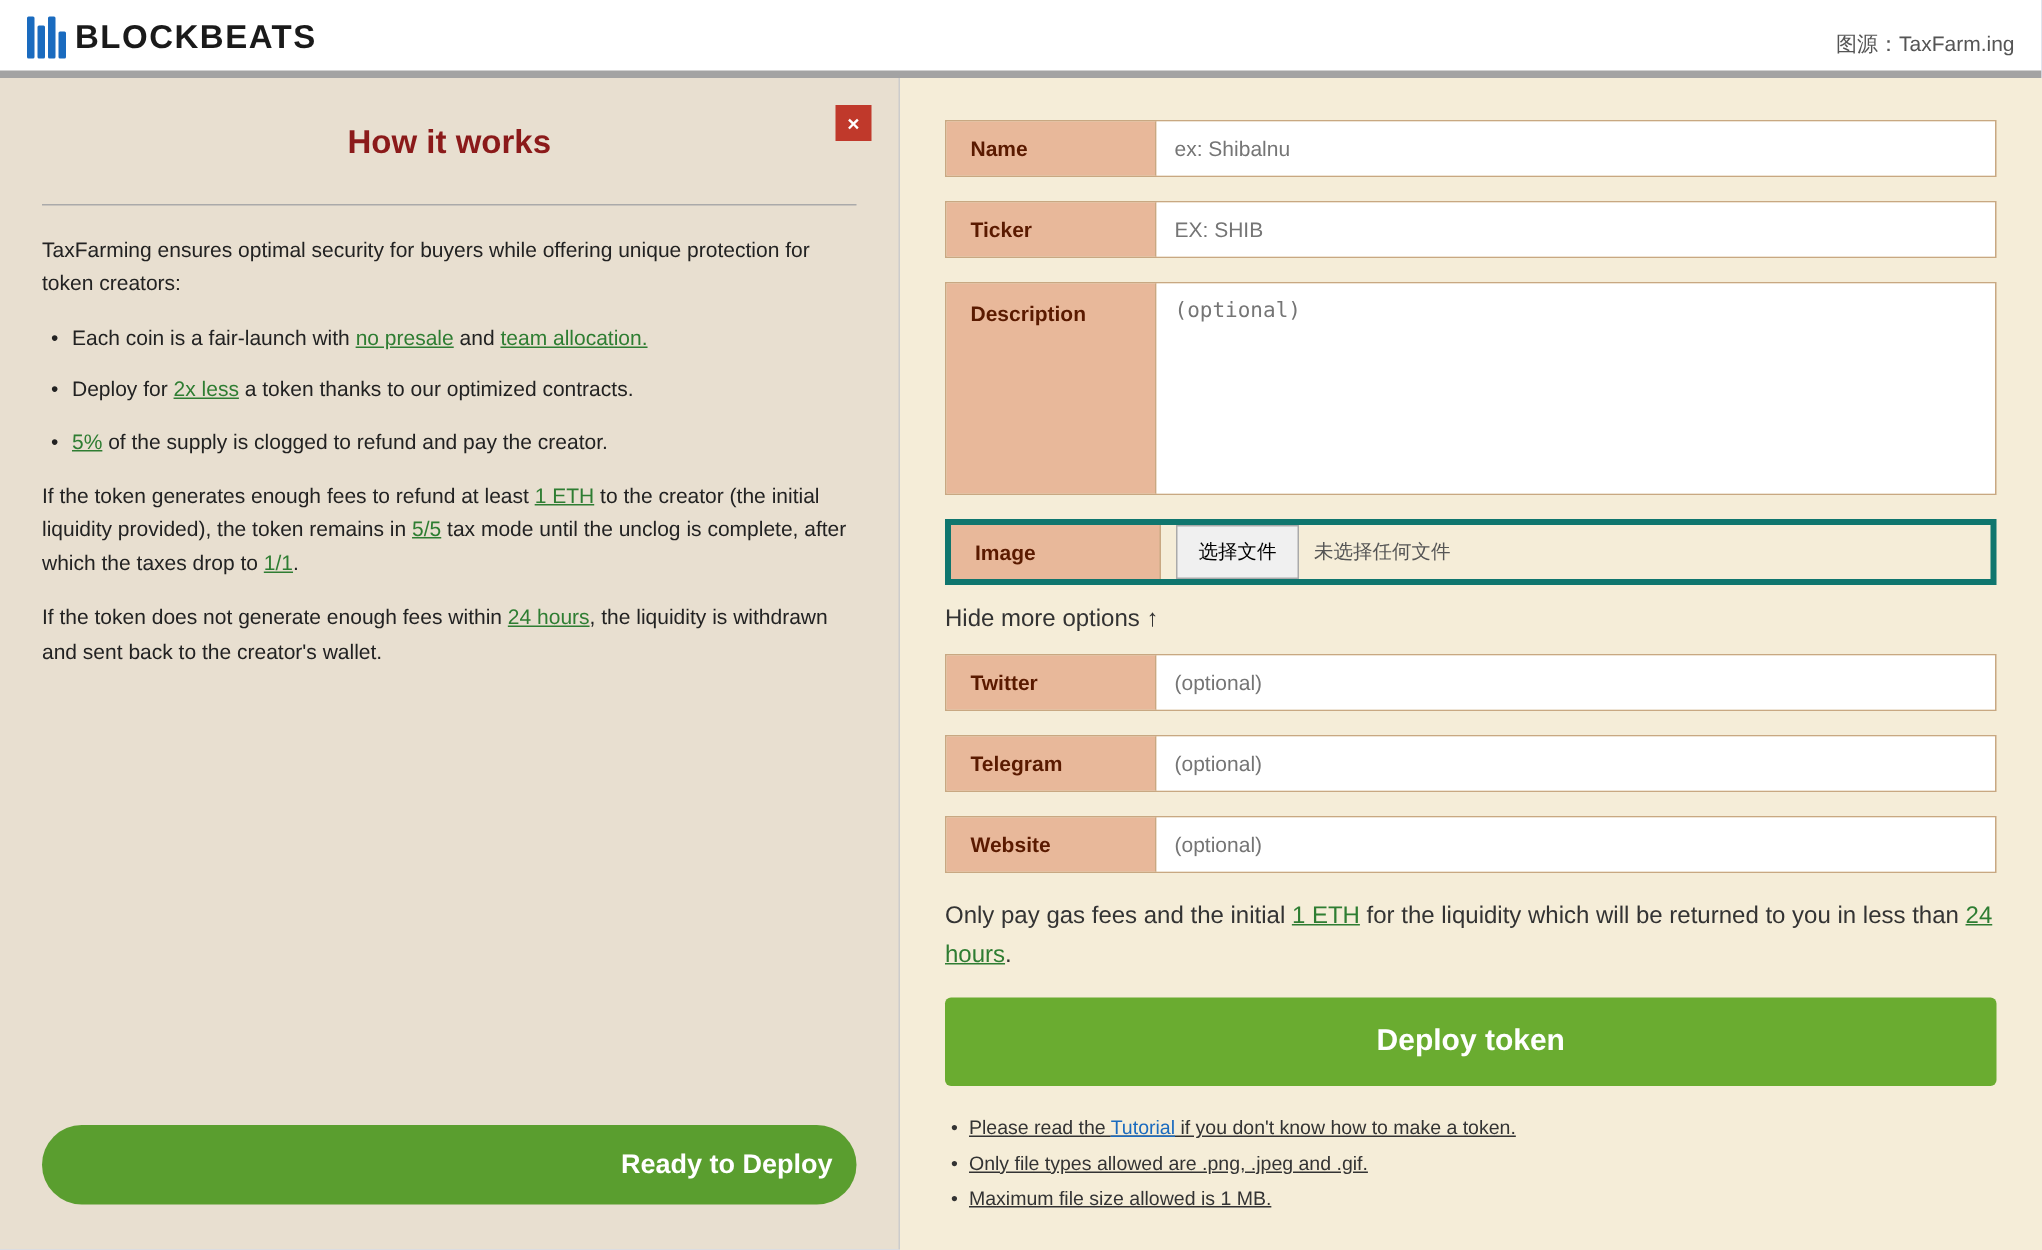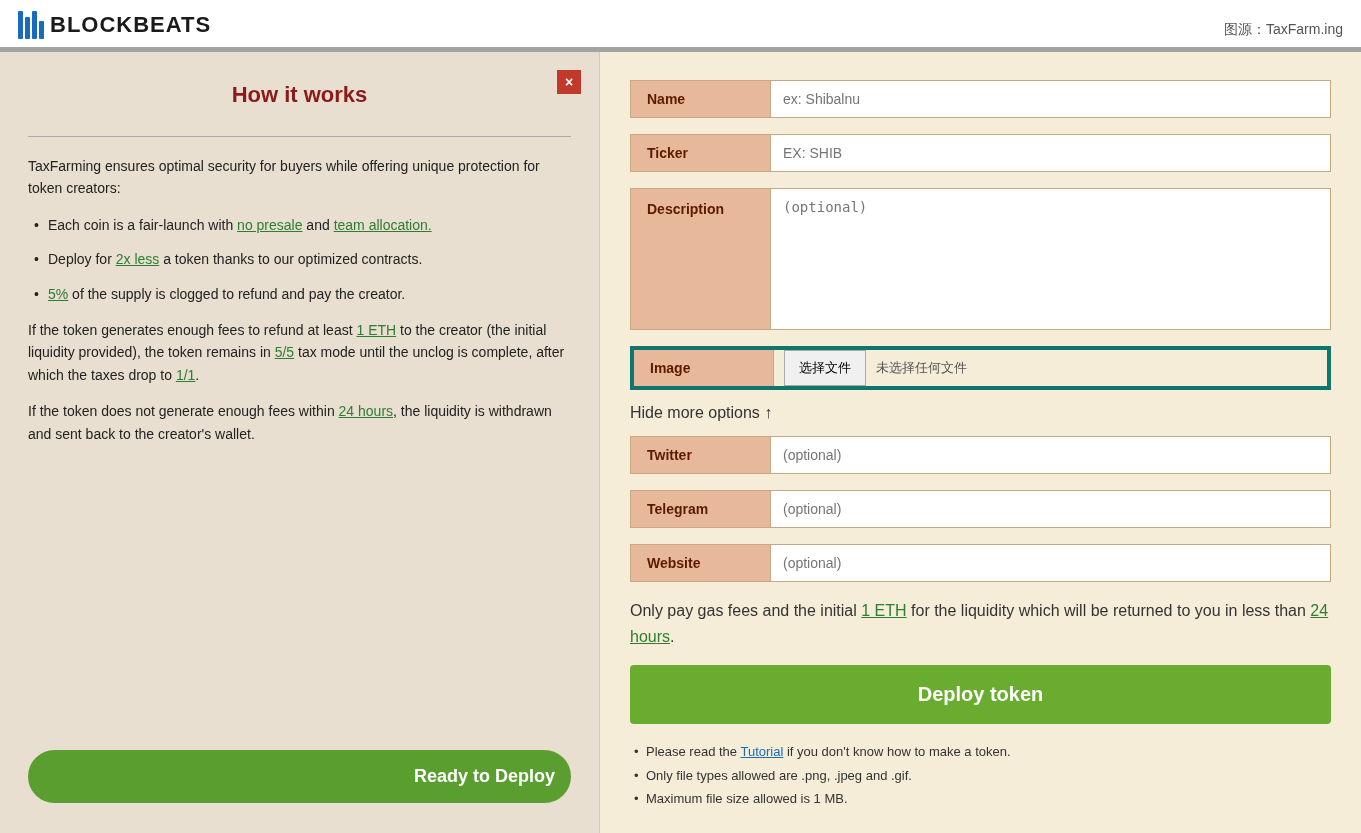--- a/index.html
+++ b/index.html
@@ -251,20 +251,21 @@
       font-weight: bold;
       cursor: pointer;
       margin-bottom: 16px;
     }
     .notes {
       font-size: 13px;
       color: #333;
       line-height: 1.8;
       list-style: none;
       padding-left: 0;
+      text-decoration: underline;
     }
     .notes li {
       padding-left: 16px;
       position: relative;
     }
     .notes li::before {
       content: "•";
       position: absolute;
       left: 4px;
     }

